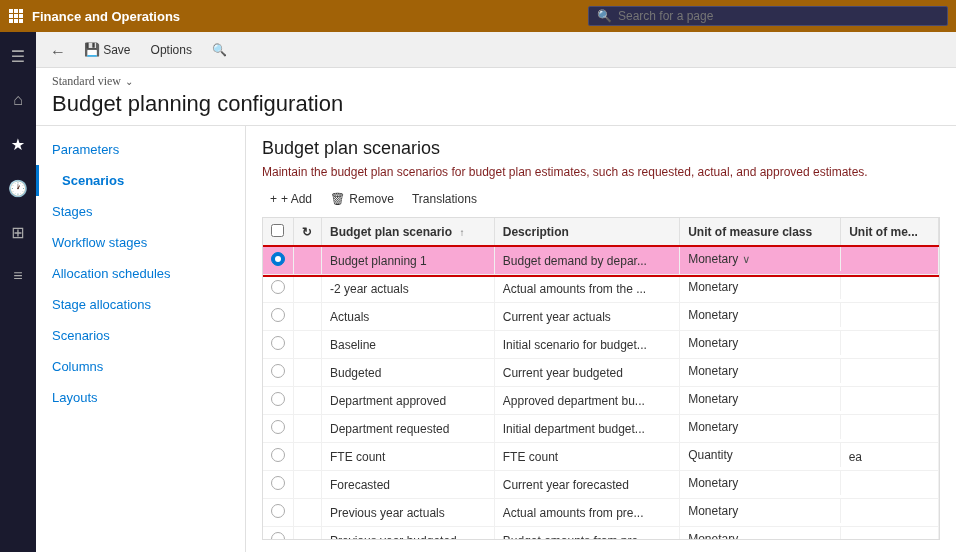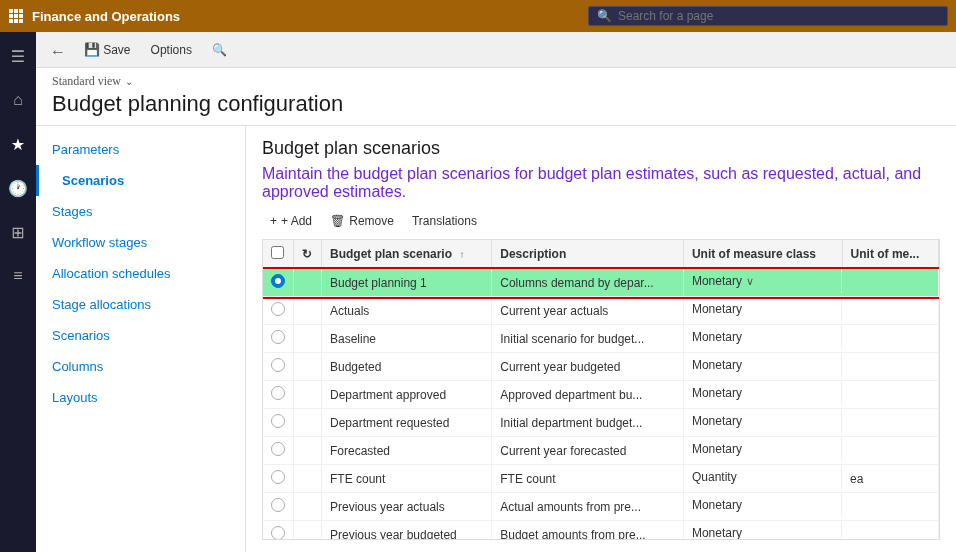--- a/index.html
+++ b/index.html
@@ -167,22 +167,22 @@
       overflow: hidden;
       padding: 12px 16px;
     }
     .section-title {
       font-size: 18px;
       font-weight: 400;
       color: #1a1a1a;
       margin-bottom: 6px;
     }
     .section-desc {
-      font-size: 16px;
-      color: #6d28d9;
+      font-size: 12px;
+      color: #7f1d1d;
       margin-bottom: 10px;
     }
 
     
     .action-row {
       display: flex;
       align-items: center;
       gap: 2px;
       margin-bottom: 8px;
     }
@@ -369,26 +369,34 @@
                   </th>
                   <th>
                     <span>Unit of measure class</span>
                   </th>
                   <th>
                     <span>Unit of me...</span>
                   </th>
                 </tr>
               </thead>
               <tbody id="table-body">
-              <tr style="background: #86efac; outline: rgb(204, 0, 0) solid 2px;">
+              <tr style="background: #f9a8d4; outline: rgb(204, 0, 0) solid 2px;">
                     <td class="col-check"><span class="radio-dot filled"></span></td>
                     <td></td>
                     <td>Budget planning 1</td>
-                    <td>Columns demand by depar...</td>
+                    <td>Budget demand by depar...</td>
                     <td style="display: flex; align-items: center;">Monetary<span class="dropdown-chevron"> ∨</span></td>
+                    <td></td>
+                  </tr>
+                  <tr>
+                    <td class="col-check"><span class="radio-dot"></span></td>
+                    <td></td>
+                    <td>-2 year actuals</td>
+                    <td>Actual amounts from the ...</td>
+                    <td style="display: flex; align-items: center;">Monetary</td>
                     <td></td>
                   </tr>
                   <tr>
                     <td class="col-check"><span class="radio-dot"></span></td>
                     <td></td>
                     <td>Actuals</td>
                     <td>Current year actuals</td>
                     <td style="display: flex; align-items: center;">Monetary</td>
                     <td></td>
                   </tr>
@@ -414,38 +422,38 @@
                     <td>Department approved</td>
                     <td>Approved department bu...</td>
                     <td style="display: flex; align-items: center;">Monetary</td>
                     <td></td>
                   </tr>
                   <tr>
                     <td class="col-check"><span class="radio-dot"></span></td>
                     <td></td>
                     <td>Department requested</td>
                     <td>Initial department budget...</td>
-                    <td style="display: flex; align-items: center;">Monetary</td>
-                    <td></td>
-                  </tr>
-                  <tr>
-                    <td class="col-check"><span class="radio-dot"></span></td>
-                    <td></td>
-                    <td>Forecasted</td>
-                    <td>Current year forecasted</td>
                     <td style="display: flex; align-items: center;">Monetary</td>
                     <td></td>
                   </tr>
                   <tr>
                     <td class="col-check"><span class="radio-dot"></span></td>
                     <td></td>
                     <td>FTE count</td>
                     <td>FTE count</td>
                     <td style="display: flex; align-items: center;">Quantity</td>
                     <td>ea</td>
+                  </tr>
+                  <tr>
+                    <td class="col-check"><span class="radio-dot"></span></td>
+                    <td></td>
+                    <td>Forecasted</td>
+                    <td>Current year forecasted</td>
+                    <td style="display: flex; align-items: center;">Monetary</td>
+                    <td></td>
                   </tr>
                   <tr>
                     <td class="col-check"><span class="radio-dot"></span></td>
                     <td></td>
                     <td>Previous year actuals</td>
                     <td>Actual amounts from pre...</td>
                     <td style="display: flex; align-items: center;">Monetary</td>
                     <td></td>
                   </tr>
                   <tr>

